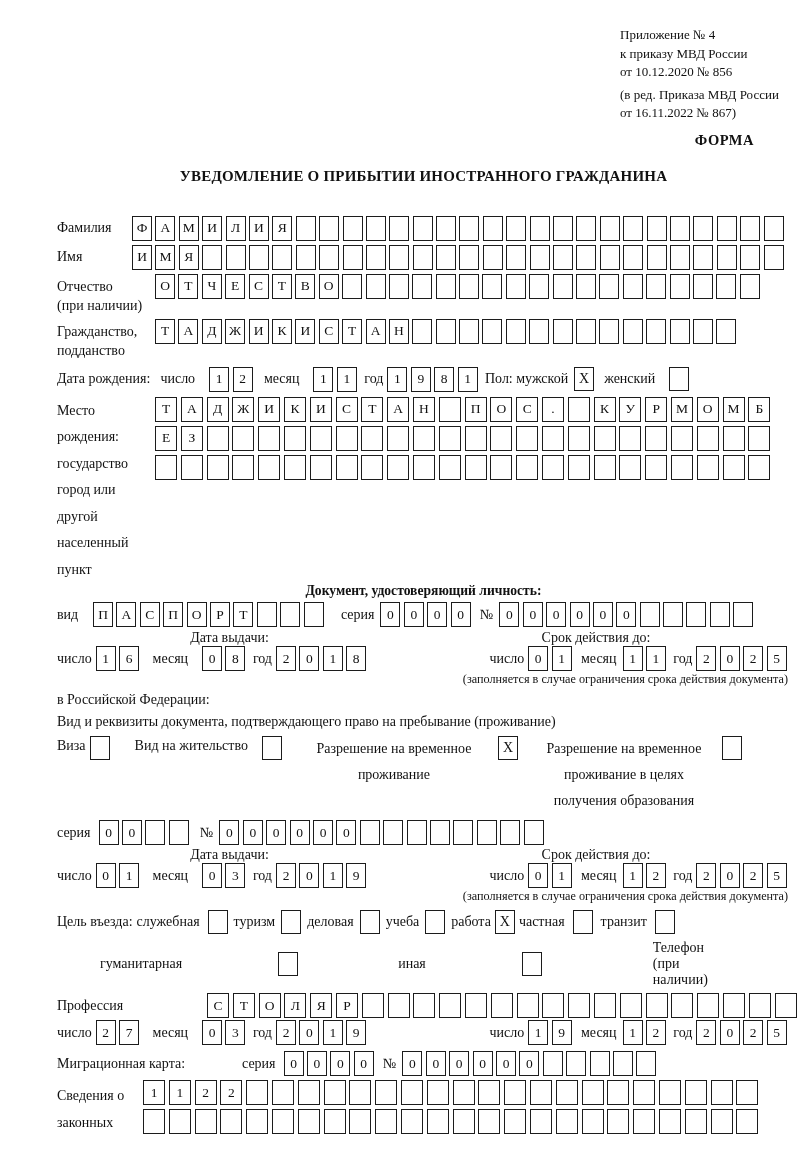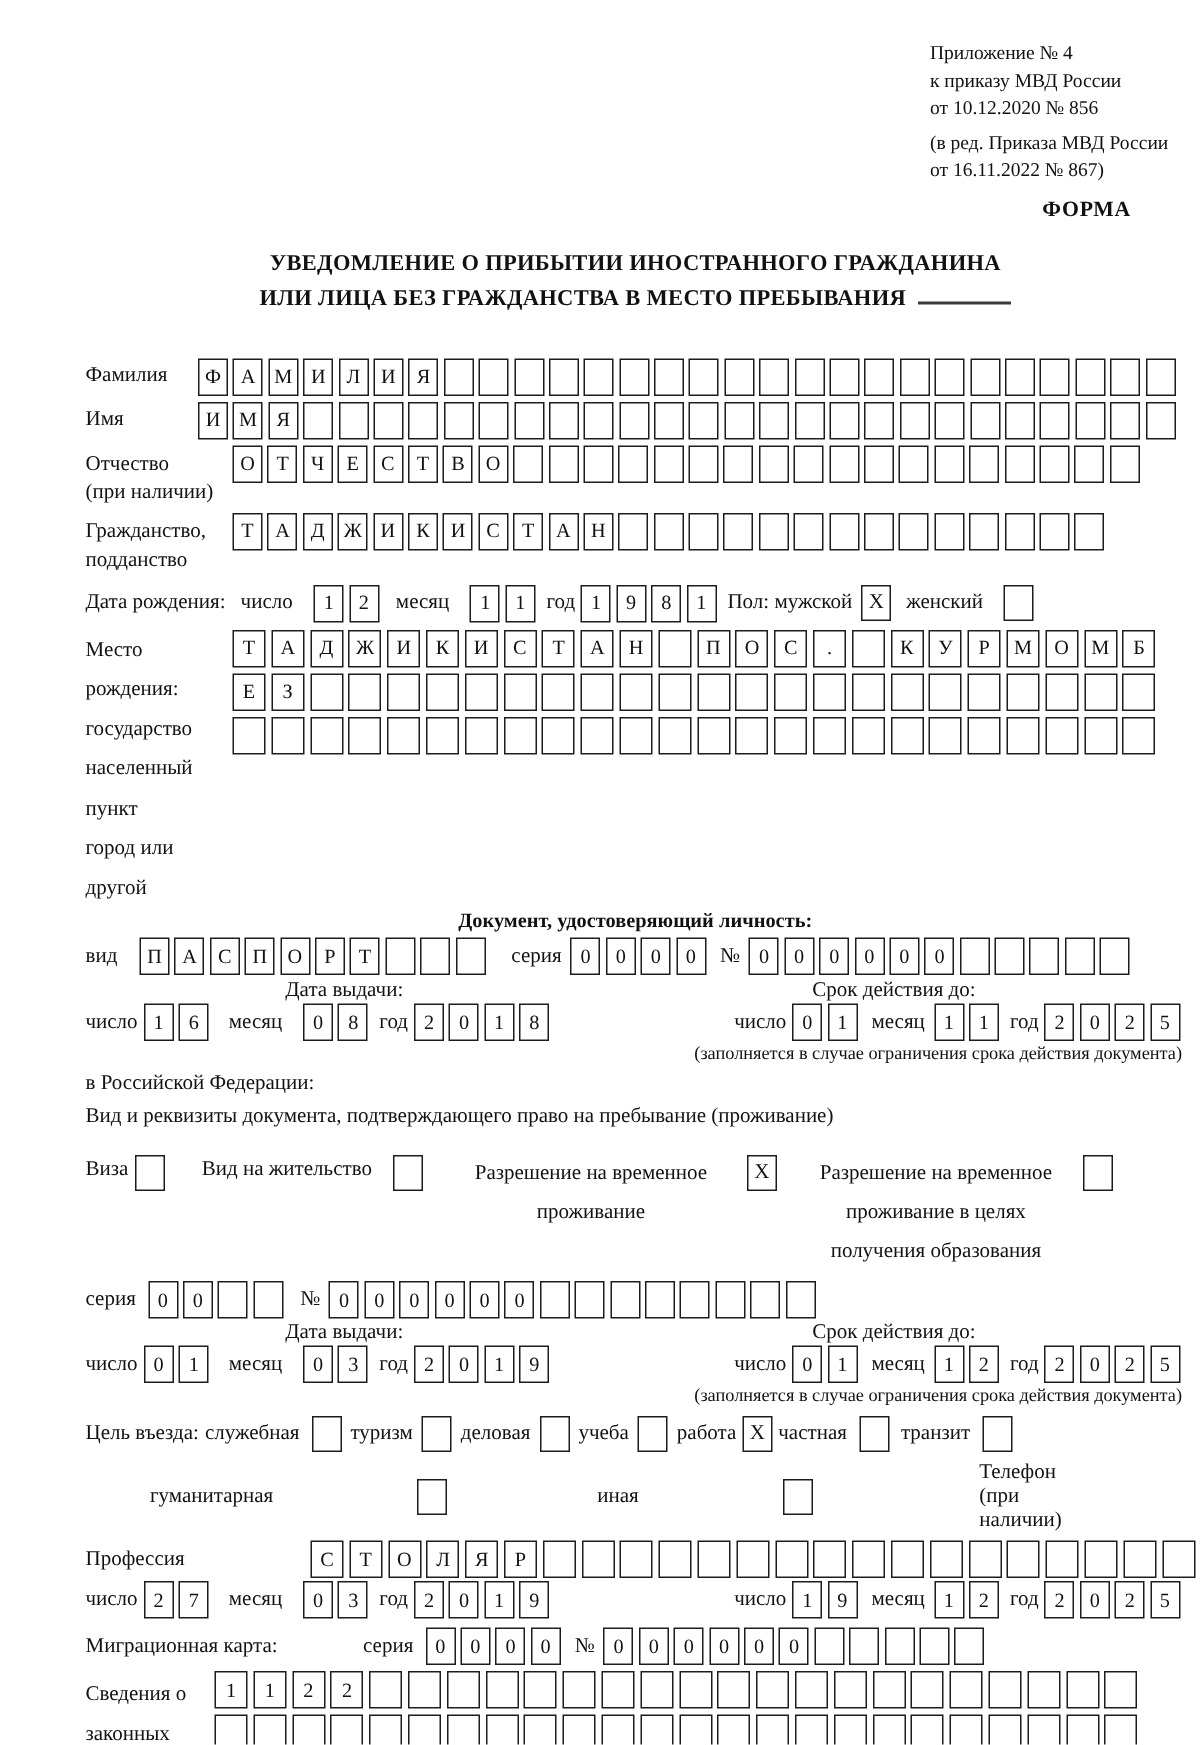--- a/index.html
+++ b/index.html
@@ -74,21 +74,20 @@
     <div>к приказу МВД России</div>
     <div>от 10.12.2020 № 856</div>
     <div class="grp2">(в ред. Приказа МВД России</div>
     <div>от 16.11.2022 № 867)</div>
   </div>
 
   <div class="forma">ФОРМА</div>
 
   <div class="title">
     <div>УВЕДОМЛЕНИЕ О ПРИБЫТИИ ИНОСТРАННОГО ГРАЖДАНИНА</div>
-    <div><span>ИЛИ ЛИЦА БЕЗ ГРАЖДАНСТВА В МЕСТО ПРЕБЫВАНИЯ</span><span class="uline"></span></div>
   </div>
 
 
   <div class="form-body">
 
     <div class="frow">
       <span class="lbl w75">Фамилия</span>
       <span class="cells">
           <span class="cell">Ф</span>
           <span class="cell">А</span>
@@ -256,22 +255,22 @@
         <span class="gap10"></span>
       <span>женский</span>
         <span class="gap14"></span>
       <span class="checkbox"></span>
     </div>
 
     <div class="frow top" style="margin-bottom:0;">
       <span class="lblcol tall w98">
         <div>Место рождения:</div>
         <div>государство</div>
+        <div>город или другой</div>
         <div>населенный пункт</div>
-        <div>город или другой</div>
       </span>
       <span class="cellrow-stack">
         <span class="cells wide" style="display:flex;">
             <span class="cell">Т</span>
             <span class="cell">А</span>
             <span class="cell">Д</span>
             <span class="cell">Ж</span>
             <span class="cell">И</span>
             <span class="cell">К</span>
             <span class="cell">И</span>
@@ -440,21 +439,21 @@
           <span class="cell">0</span>
           <span class="cell">2</span>
           <span class="cell">5</span>
         </span>
     </div>
     <div class="note">(заполняется в случае ограничения срока действия документа)</div>
 
     <div class="stay-line">в Российской Федерации:</div>
     <div class="stay-line">Вид и реквизиты документа, подтверждающего право на пребывание (проживание)</div>
 
-    <div class="frow top" style="margin-top:16px; margin-bottom:6px;">
+    <div class="frow top" style="margin-top:5px; margin-bottom:6px;">
       <span style="padding-top:2px;">Виза</span>
         <span class="gap4"></span>
       <span class="checkbox"></span>
         <span class="gap25"></span>
       <span style="padding-top:2px;">Вид на жительство</span>
         <span class="gap14"></span>
       <span class="checkbox"></span>
         <span class="gap14"></span>
       <span class="optwrap w190">Разрешение на временное проживание</span>
         <span class="gap6"></span>

